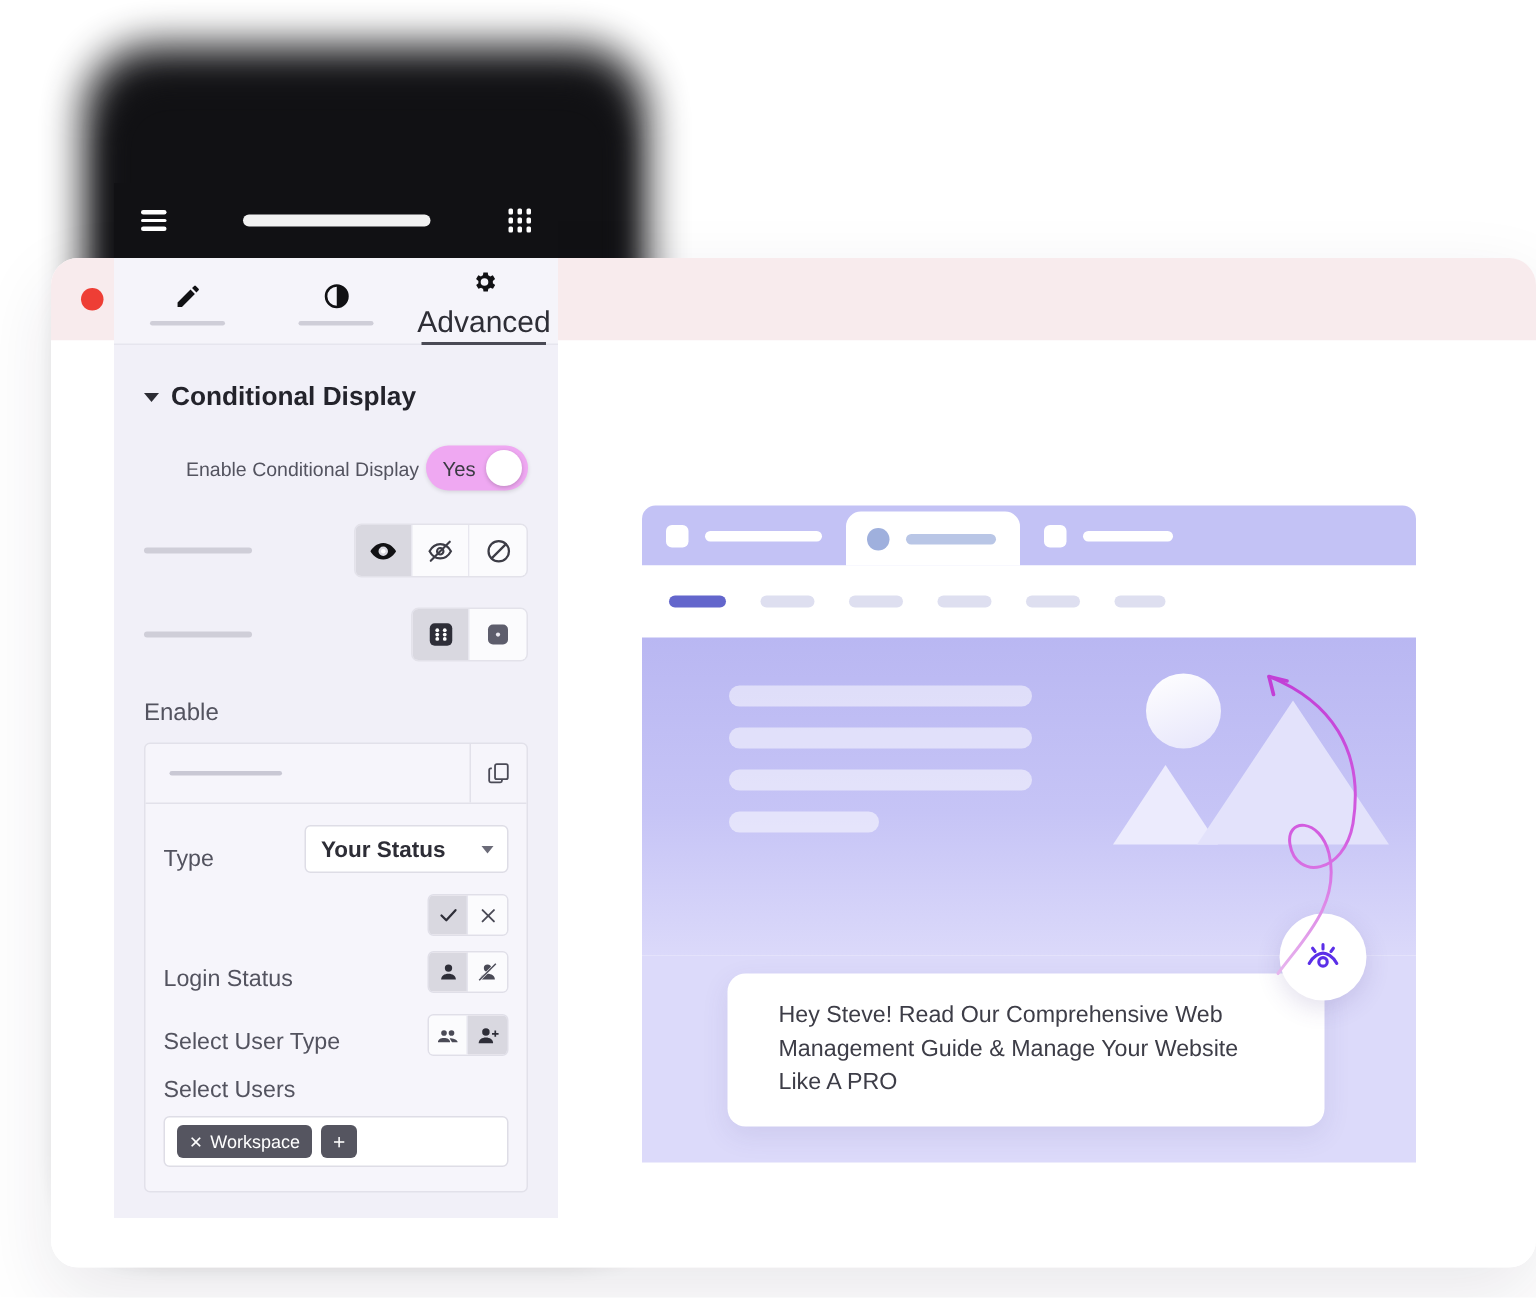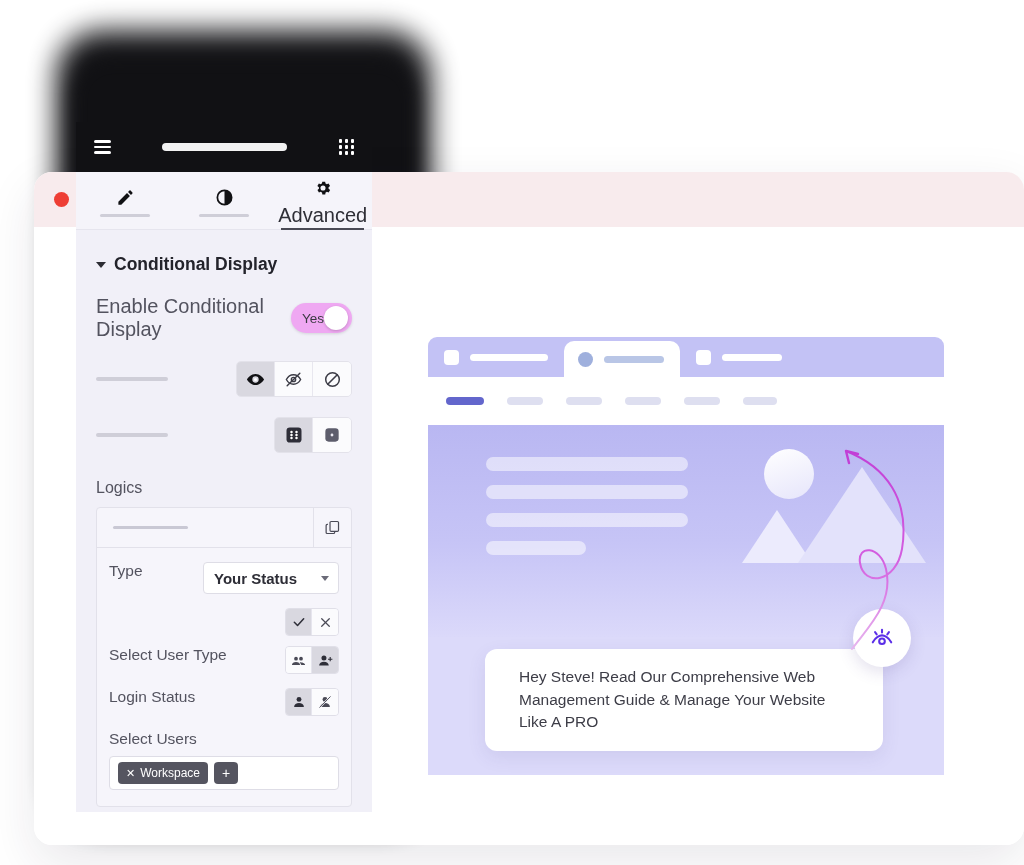--- a/index.html
+++ b/index.html
@@ -216,21 +216,21 @@
     width: 0; height: 0;
     border-left: 5px solid transparent; border-right: 5px solid transparent;
     border-top: 6px solid #2c2c34;
   }
   .section-title { font-size: 17.5px; font-weight: bold; color: #23232b; }
 
   .row {
     display: flex; align-items: center; justify-content: space-between;
     padding: 0 20px; margin-top: 20px; min-height: 34px;
   }
-  .row-label { font-size: 20px; color: #53535f; }
+  .row-label { font-size: 13px; color: #53535f; margin-left: 28px; }
   .dashline { width: 72px; height: 3.2px; border-radius: 3px; background: #cfced8; }
 
   .toggle {
     width: 68px; height: 30px; border-radius: 16px;
     background: #efa8f2;
     display: flex; align-items: center; justify-content: space-between;
     padding: 0 4px 0 11px;
     box-shadow: 0 1px 3px rgba(0,0,0,.12);
     text-align: right;
   }
@@ -258,21 +258,21 @@
     display: flex; align-items: center; justify-content: space-between;
     height: 40px; border-bottom: 1px solid #e2e1ea;
   }
   .logic-head .lh-bar { width: 75px; height: 3.2px; border-radius: 3px; background: #c9c8d4; margin-left: 16px; }
   .copy-btn {
     width: 38px; height: 39px; display: flex; align-items: center; justify-content: center;
     border-left: 1px solid #e2e1ea;
   }
   .logic-inner { padding: 14px 12px 16px 12px; }
 
-  .lrow { display: flex; align-items: flex-start; justify-content: space-between; margin-bottom: 14px; }
+  .lrow { display: flex; align-items: flex-end; justify-content: space-between; margin-bottom: 14px; }
   .lrow .lbl { font-size: 15.5px; color: #53535f; }
   .select {
     width: 136px; height: 32px; background: #fff;
     border: 1px solid #dedde6; border-radius: 4px;
     display: flex; align-items: center; justify-content: space-between;
     padding: 0 9px 0 10px;
     font-size: 15px; color: #2d2d36; font-weight: bold;
   }
   .sel-caret {
     width: 0; height: 0;
@@ -500,21 +500,21 @@
           </span>
           <span class="sbtn">
             <svg class="ic" width="20" height="20" viewBox="0 0 24 24">
               <rect x="4" y="4" width="16" height="16" rx="4" fill="#5d5d6c"></rect>
               <circle cx="12" cy="12" r="1.7" fill="#eceaf2"></circle>
             </svg>
           </span>
         </span>
       </div>
 
-      <div class="logics-label">Logics</div>
+      <div class="logics-label">Enable</div>
 
       <div class="logic-box">
         <div class="logic-head">
           <span class="lh-bar"></span>
           <span class="copy-btn">
             <svg class="ic" width="17" height="17" viewBox="0 0 24 24" fill="none" stroke="#4a4a56" stroke-width="1.7" stroke-linejoin="round">
               <rect x="8.5" y="3.5" width="12" height="14" rx="1.6"></rect>
               <path d="M5.5 7.5h-1a1.5 1.5 0 0 0-1.5 1.5v10a1.5 1.5 0 0 0 1.5 1.5h9a1.5 1.5 0 0 0 1.5-1.5v-1"></path>
             </svg>
           </span>
@@ -534,41 +534,20 @@
             <span class="mini-seg">
               <span class="mbtn active">
                 <svg class="ic" width="14" height="14" viewBox="0 0 24 24" fill="none" stroke="#2e2e38" stroke-width="2.6" stroke-linecap="round" stroke-linejoin="round">
                   <path d="M4 12.5 L9.5 18 L20 6.5"></path>
                 </svg>
               </span>
               <span class="mbtn">
                 <svg class="ic" width="13" height="13" viewBox="0 0 24 24" fill="none" stroke="#4a4a56" stroke-width="2.3" stroke-linecap="round">
                   <line x1="5" y1="5" x2="19" y2="19"></line>
                     <line x1="19" y1="5" x2="5" y2="19"></line>
-                </svg>
-              </span>
-            </span>
-          </div>
-
-          <div class="lrow">
-            <span class="lbl">Select User Type</span>
-            <span class="mini-seg">
-              <span class="mbtn">
-                <svg class="ic" width="15" height="15" viewBox="0 0 24 24" fill="#4a4a56">
-                  <circle cx="8" cy="9" r="3"></circle>
-                    <circle cx="16" cy="9" r="3"></circle>
-                  <path d="M1.5 19c0-3 2.9-4.6 6.5-4.6s6.5 1.6 6.5 4.6z"></path>
-                  <path d="M14 14.6c3.2.2 8.5 1 8.5 4.4h-6z"></path>
-                </svg>
-              </span>
-              <span class="mbtn active">
-                <svg class="ic" width="15" height="15" viewBox="0 0 24 24" fill="#2e2e38">
-                  <circle cx="9.5" cy="8" r="4"></circle>
-                  <path d="M1.8 20c0-4 3.5-6.2 7.7-6.2s7.7 2.2 7.7 6.2z"></path>
-                  <path d="M18.6 6.4h1.8v2.6H23v1.8h-2.6V13h-1.8v-2.2H16V9h2.6z"></path>
                 </svg>
               </span>
             </span>
           </div>
 
           <div class="lrow">
             <span class="lbl">Login Status</span>
             <span class="mini-seg">
               <span class="mbtn active">
                 <svg class="ic" width="14" height="14" viewBox="0 0 24 24" fill="#2e2e38">
@@ -582,20 +561,41 @@
                     <circle cx="12" cy="7.5" r="4.2"></circle>
                     <path d="M3.6 20.5c0-4.2 3.8-6.6 8.4-6.6s8.4 2.4 8.4 6.6z"></path>
                   </g>
                   <line x1="2.5" y1="21.5" x2="21.5" y2="2.5" stroke="#f7f7fb" stroke-width="3"></line>
                   <line x1="2.5" y1="21.5" x2="21.5" y2="2.5" stroke="#4a4a56" stroke-width="1.6"></line>
                 </svg>
               </span>
             </span>
           </div>
 
+          <div class="lrow">
+            <span class="lbl">Select User Type</span>
+            <span class="mini-seg">
+              <span class="mbtn">
+                <svg class="ic" width="15" height="15" viewBox="0 0 24 24" fill="#4a4a56">
+                  <circle cx="8" cy="9" r="3"></circle>
+                    <circle cx="16" cy="9" r="3"></circle>
+                  <path d="M1.5 19c0-3 2.9-4.6 6.5-4.6s6.5 1.6 6.5 4.6z"></path>
+                  <path d="M14 14.6c3.2.2 8.5 1 8.5 4.4h-6z"></path>
+                </svg>
+              </span>
+              <span class="mbtn active">
+                <svg class="ic" width="15" height="15" viewBox="0 0 24 24" fill="#2e2e38">
+                  <circle cx="9.5" cy="8" r="4"></circle>
+                  <path d="M1.8 20c0-4 3.5-6.2 7.7-6.2s7.7 2.2 7.7 6.2z"></path>
+                  <path d="M18.6 6.4h1.8v2.6H23v1.8h-2.6V13h-1.8v-2.2H16V9h2.6z"></path>
+                </svg>
+              </span>
+            </span>
+          </div>
+
           <div class="lrow" style="margin-bottom:0">
             <span class="lbl">Select Users</span>
           </div>
 
           <div class="users-field">
             <span class="chip">
               <span class="x">✕</span>
               <span>Workspace</span>
             </span>
             <span class="plus-chip">+</span>

